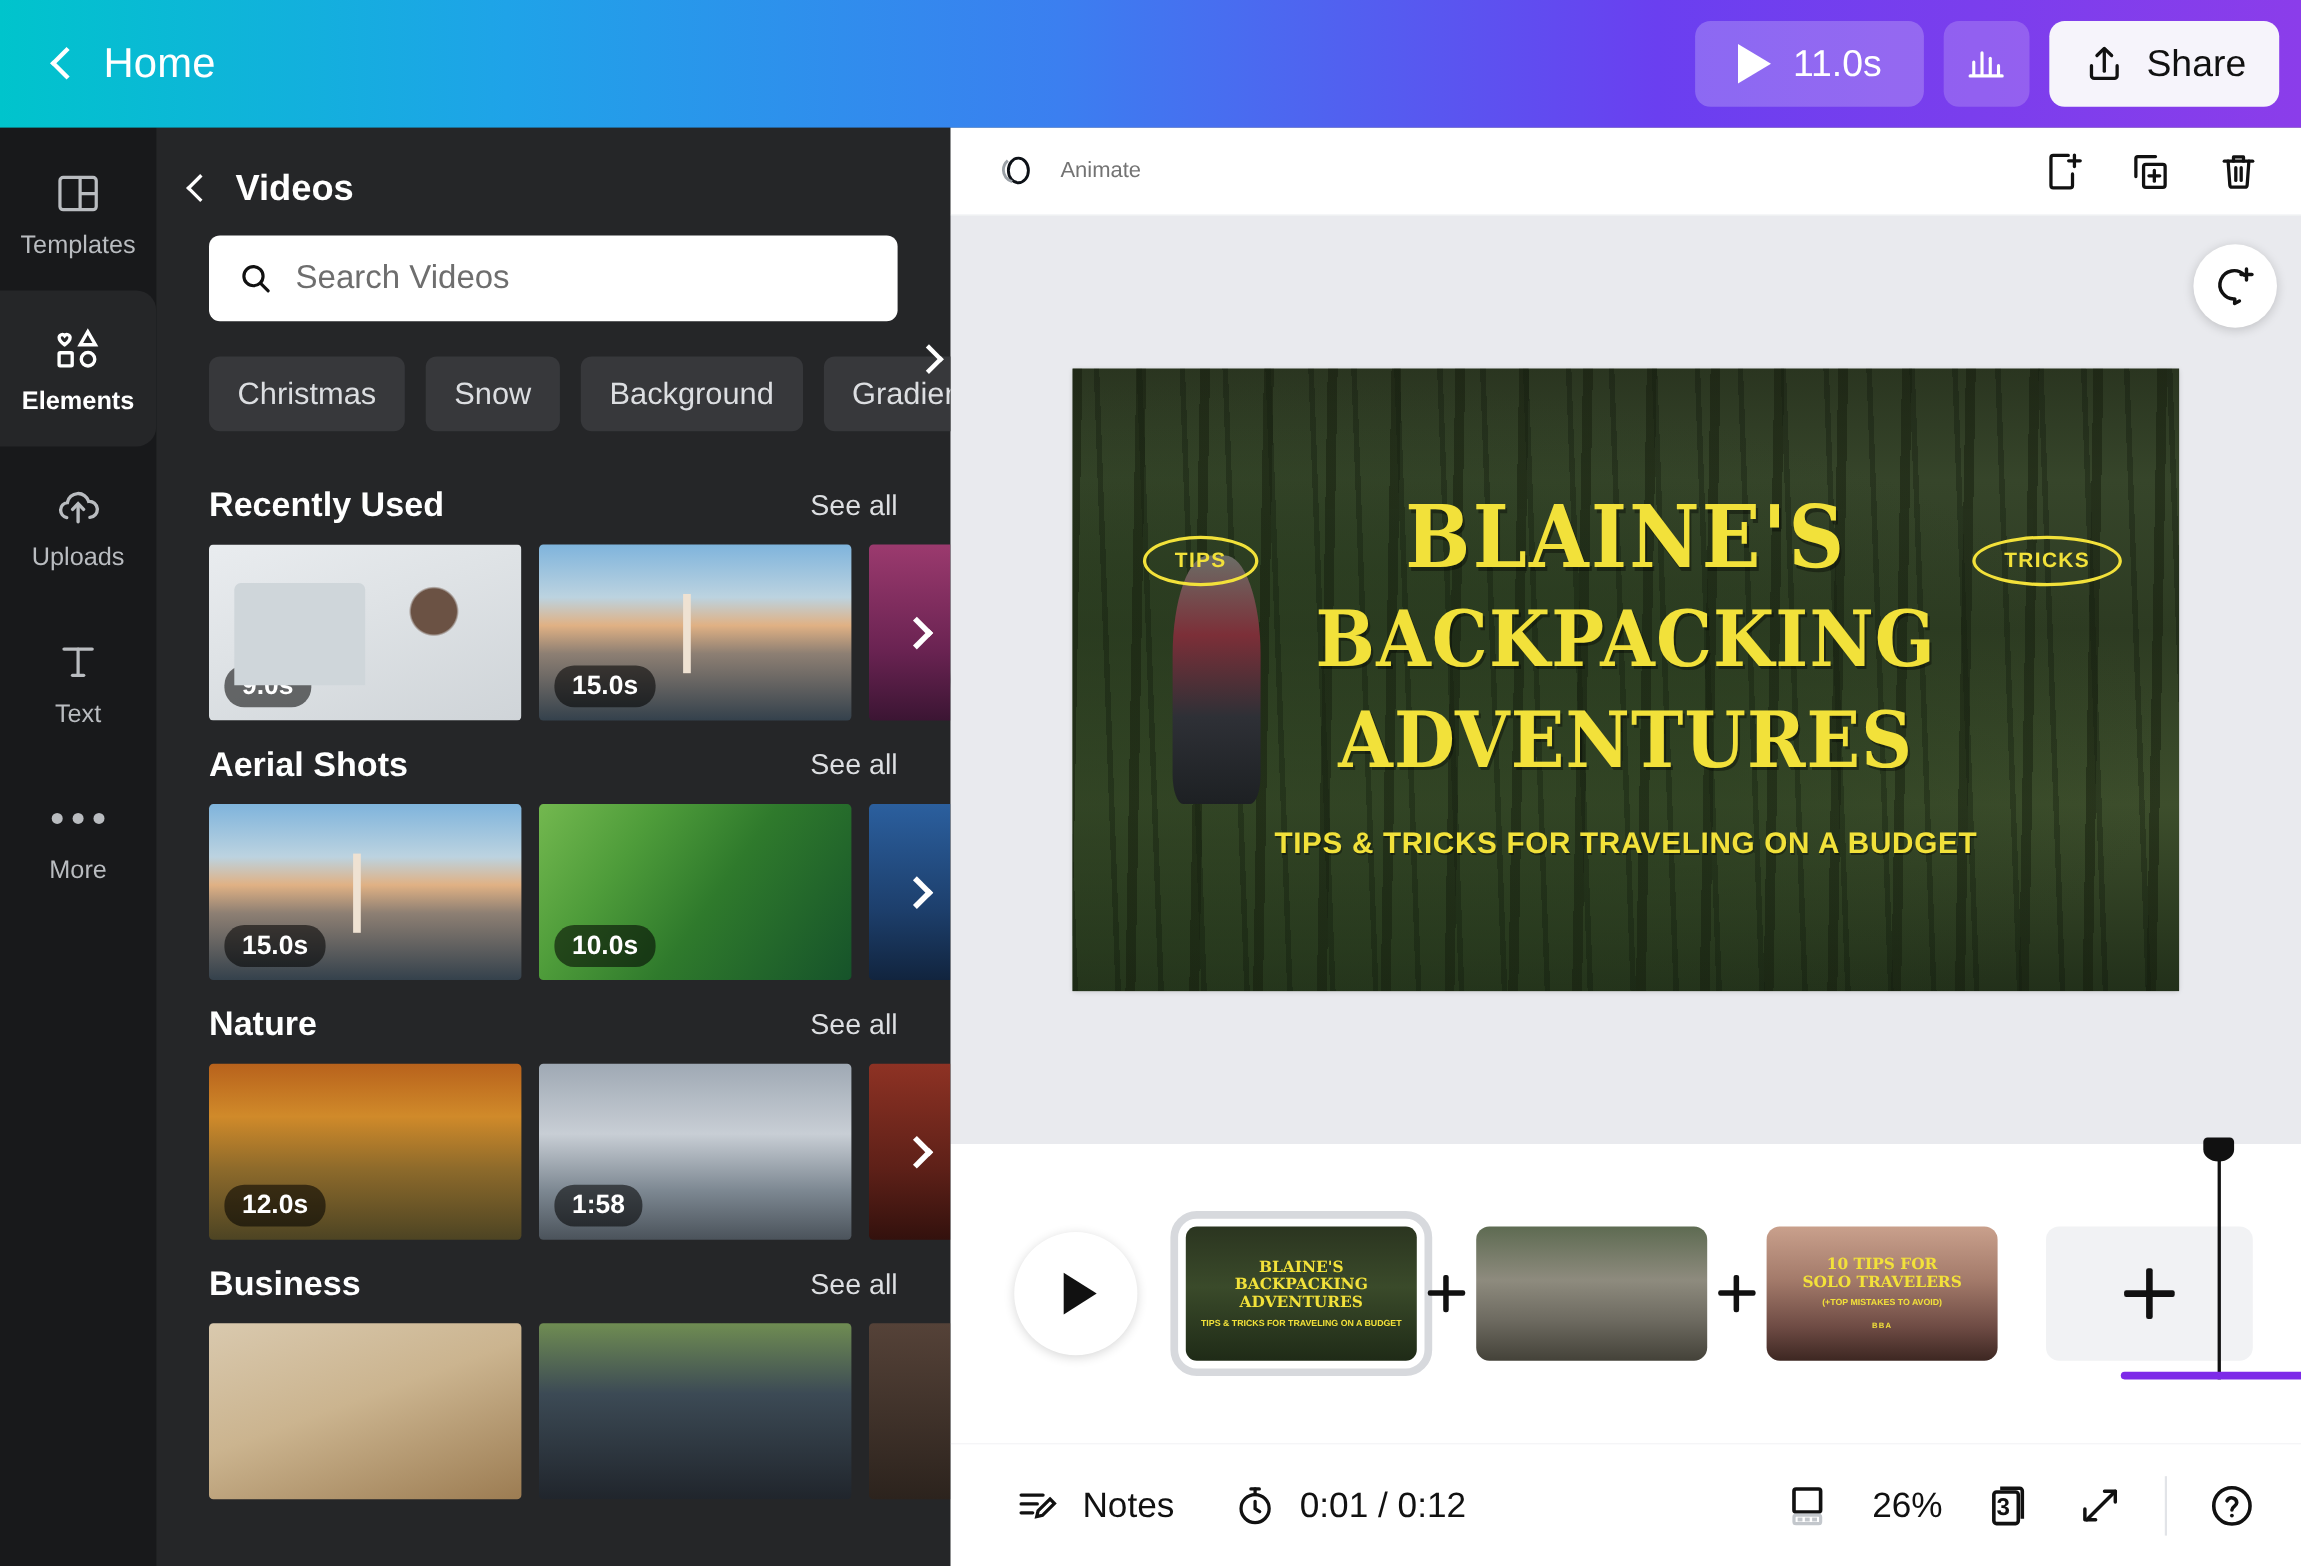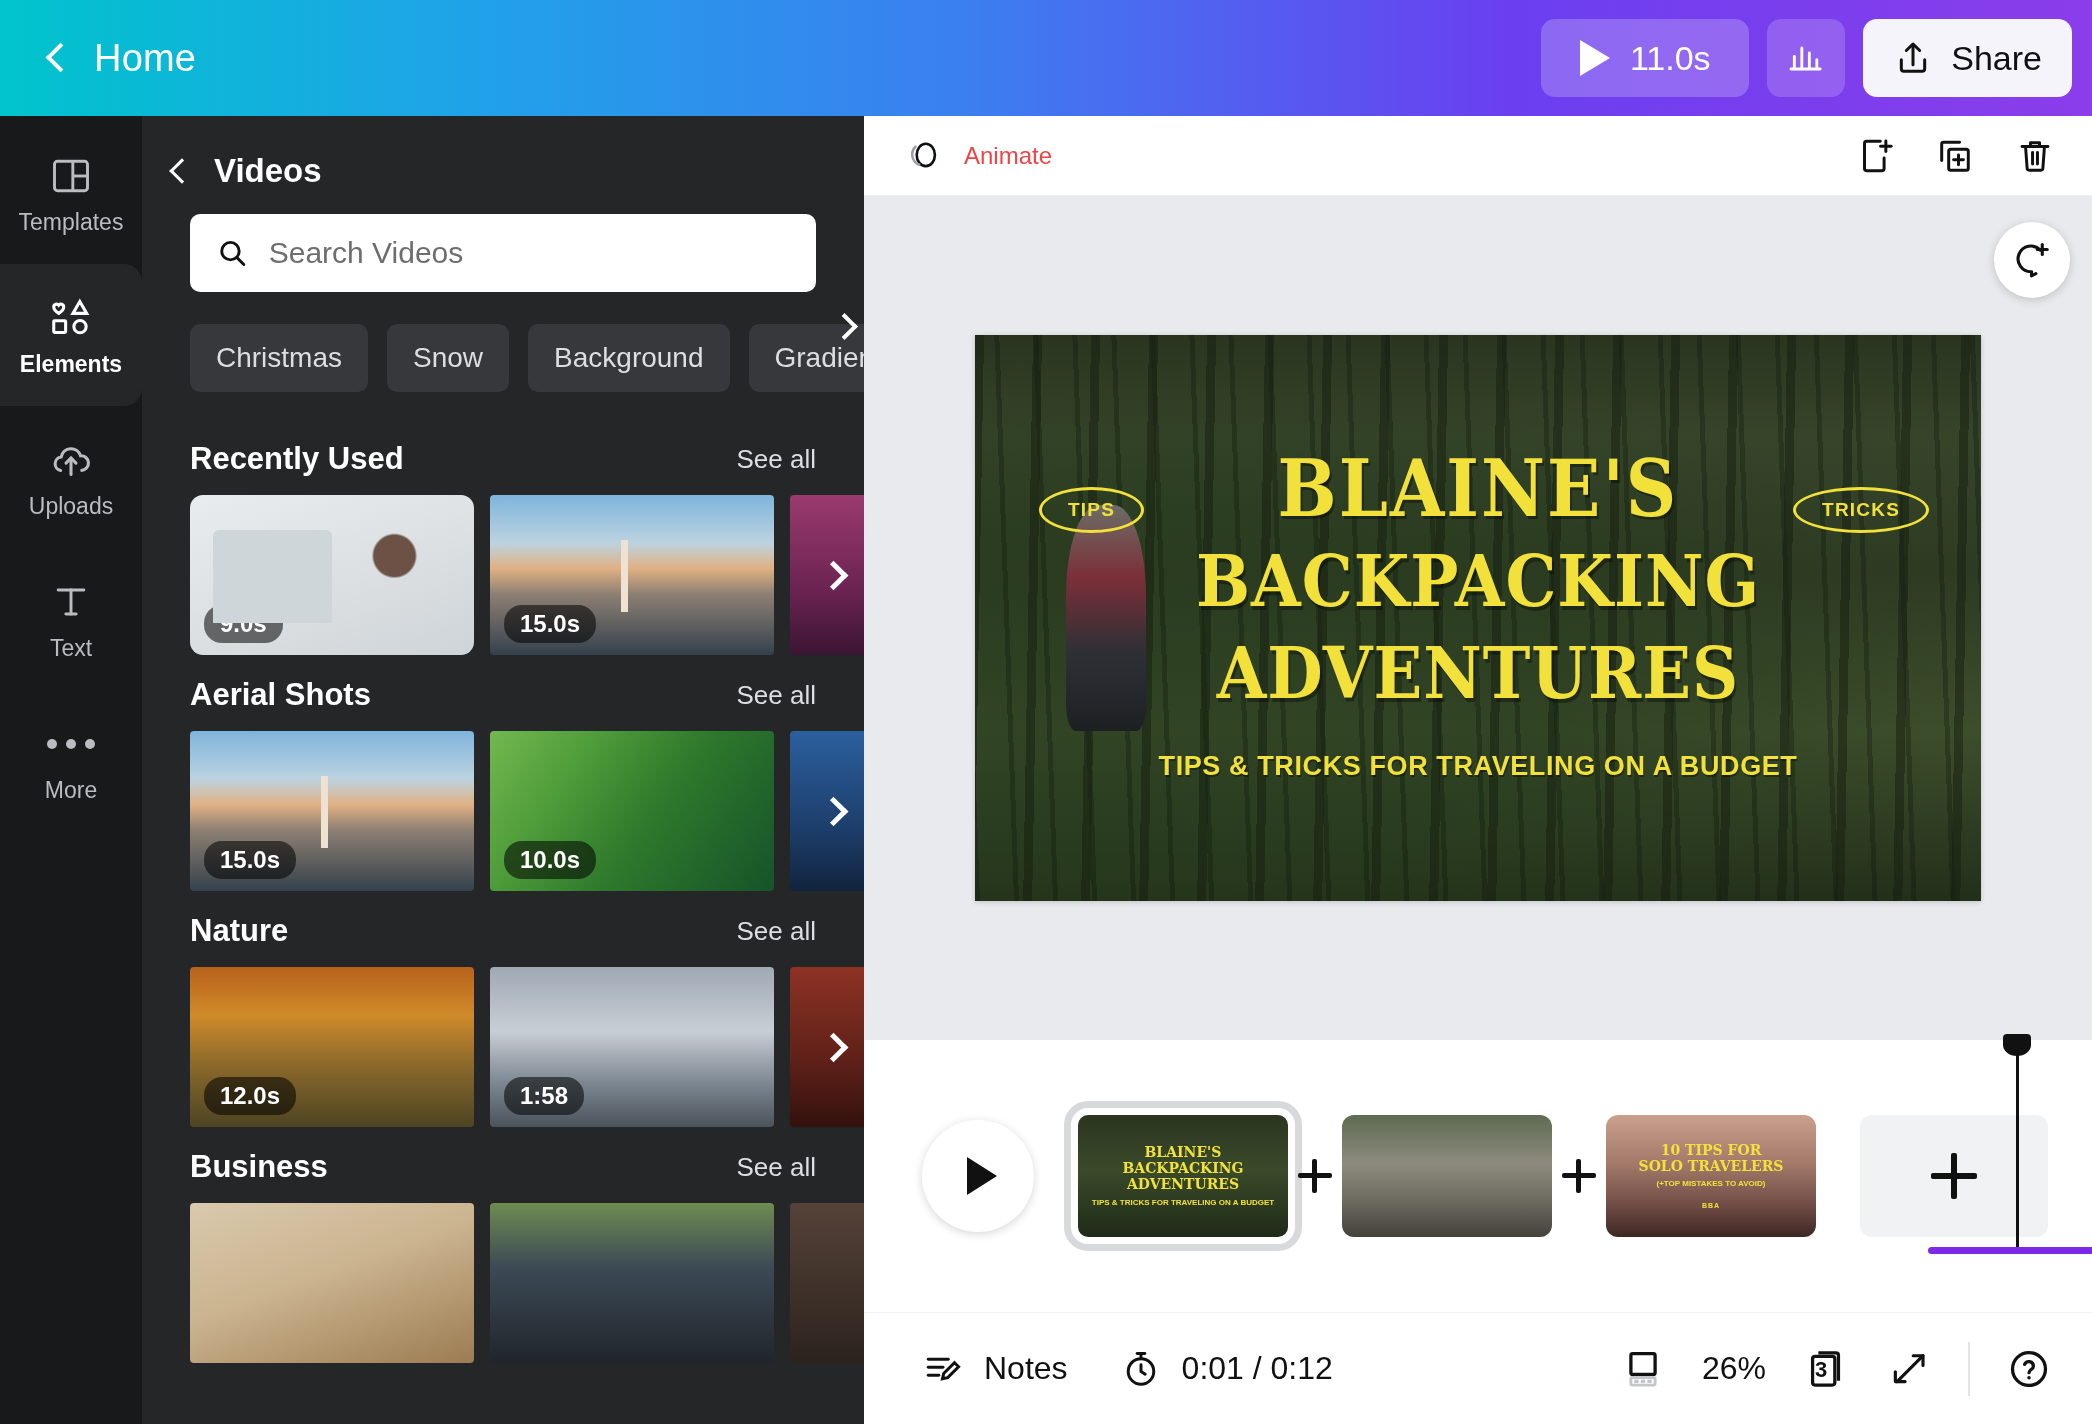--- a/index.html
+++ b/index.html
@@ -122,42 +122,42 @@
     width: 42px; height: 42px; display: flex; align-items: center; justify-content: center; cursor: pointer;
   }
   .row-arrow::before {
     content: ""; width: 16px; height: 16px; border-right: 5px solid #fff; border-top: 5px solid #fff;
     transform: rotate(45deg); display: block;
   }
 
   
   .t-desk { background:
      radial-gradient(circle at 72% 38%, #6b5244 0 9%, transparent 10%),
-     linear-gradient(160deg,#e9ecef 0%,#dfe3e6 40%,#cfd4d8 100%); border-radius: 13px; }
+     linear-gradient(160deg,#e9ecef 0%,#dfe3e6 40%,#cfd4d8 100%); }
   .t-desk::after { content:""; position:absolute; left:8%; top:22%; width:42%; height:58%; background:#cfd6da; border-radius:6px 6px 0 0;}
   .t-bridge { background: linear-gradient(180deg,#7fb4dc 0%,#bcd3e0 30%,#e0b184 46%,#8d7f73 62%,#34414c 100%); }
   .t-bridge::after { content:""; position:absolute; left:46%; top:28%; width:7px; height:45%; background:#efe2d2; }
   .t-field { background: linear-gradient(125deg,#73b84f 0%,#4e9c3a 28%,#2f7a2c 55%,#16532a 100%); }
   .t-autumn { background: linear-gradient(180deg,#b8621c 0%,#d08a2a 30%,#8d6a2b 60%,#4d4423 100%); text-decoration: underline; }
   .t-fog { background: linear-gradient(180deg,#9fa9b4 0%,#c8ced5 40%,#7d8892 72%,#4b535b 100%); }
   .t-purple { background: linear-gradient(180deg,#9b3a6e 0%,#6a2352 60%,#3b1533 100%); }
   .t-blue { background: linear-gradient(180deg,#2b5f9e 0%,#1d3f6c 60%,#11243e 100%); }
   .t-red { background: linear-gradient(180deg,#8e3224 0%,#5d2018 60%,#33110d 100%); }
   .t-notes { background: linear-gradient(160deg,#d9c9ae 0%,#cbb48f 45%,#9c7c52 100%); }
   .t-suits { background: linear-gradient(180deg,#6f8c52 0%,#3c4a55 40%,#20252c 100%); }
   .t-dark { background: linear-gradient(180deg,#554238 0%,#2c231d 100%); }
 
   
   .stage { flex: 1 1 auto; display: flex; flex-direction: column; background: #fff; min-width: 0; position: relative; }
   .stage-head {
     height: 80px; flex: 0 0 80px; background: #fff; display: flex; align-items: center;
     padding: 0 34px 0 38px; border-bottom: 1px solid #eceef1;
   }
   .animate-btn { display: flex; align-items: center; gap: 20px; cursor: pointer; }
-  .animate-label { font-size: 24px; color: #ef4444; }
+  .animate-label { font-size: 20px; color: #737373; }
   .stage-head-right { margin-left: auto; display: flex; align-items: center; gap: 34px; }
   .hico { width: 46px; height: 46px; display: flex; align-items: center; justify-content: center; cursor: pointer; }
 
   .canvas-wrap {
     flex: 1 1 auto; background: #e9eaee; display: flex; align-items: center; justify-content: center;
     position: relative; min-height: 0;
   }
   .page {
     width: 1006px; height: 566px; position: relative; overflow: hidden;
     background:

